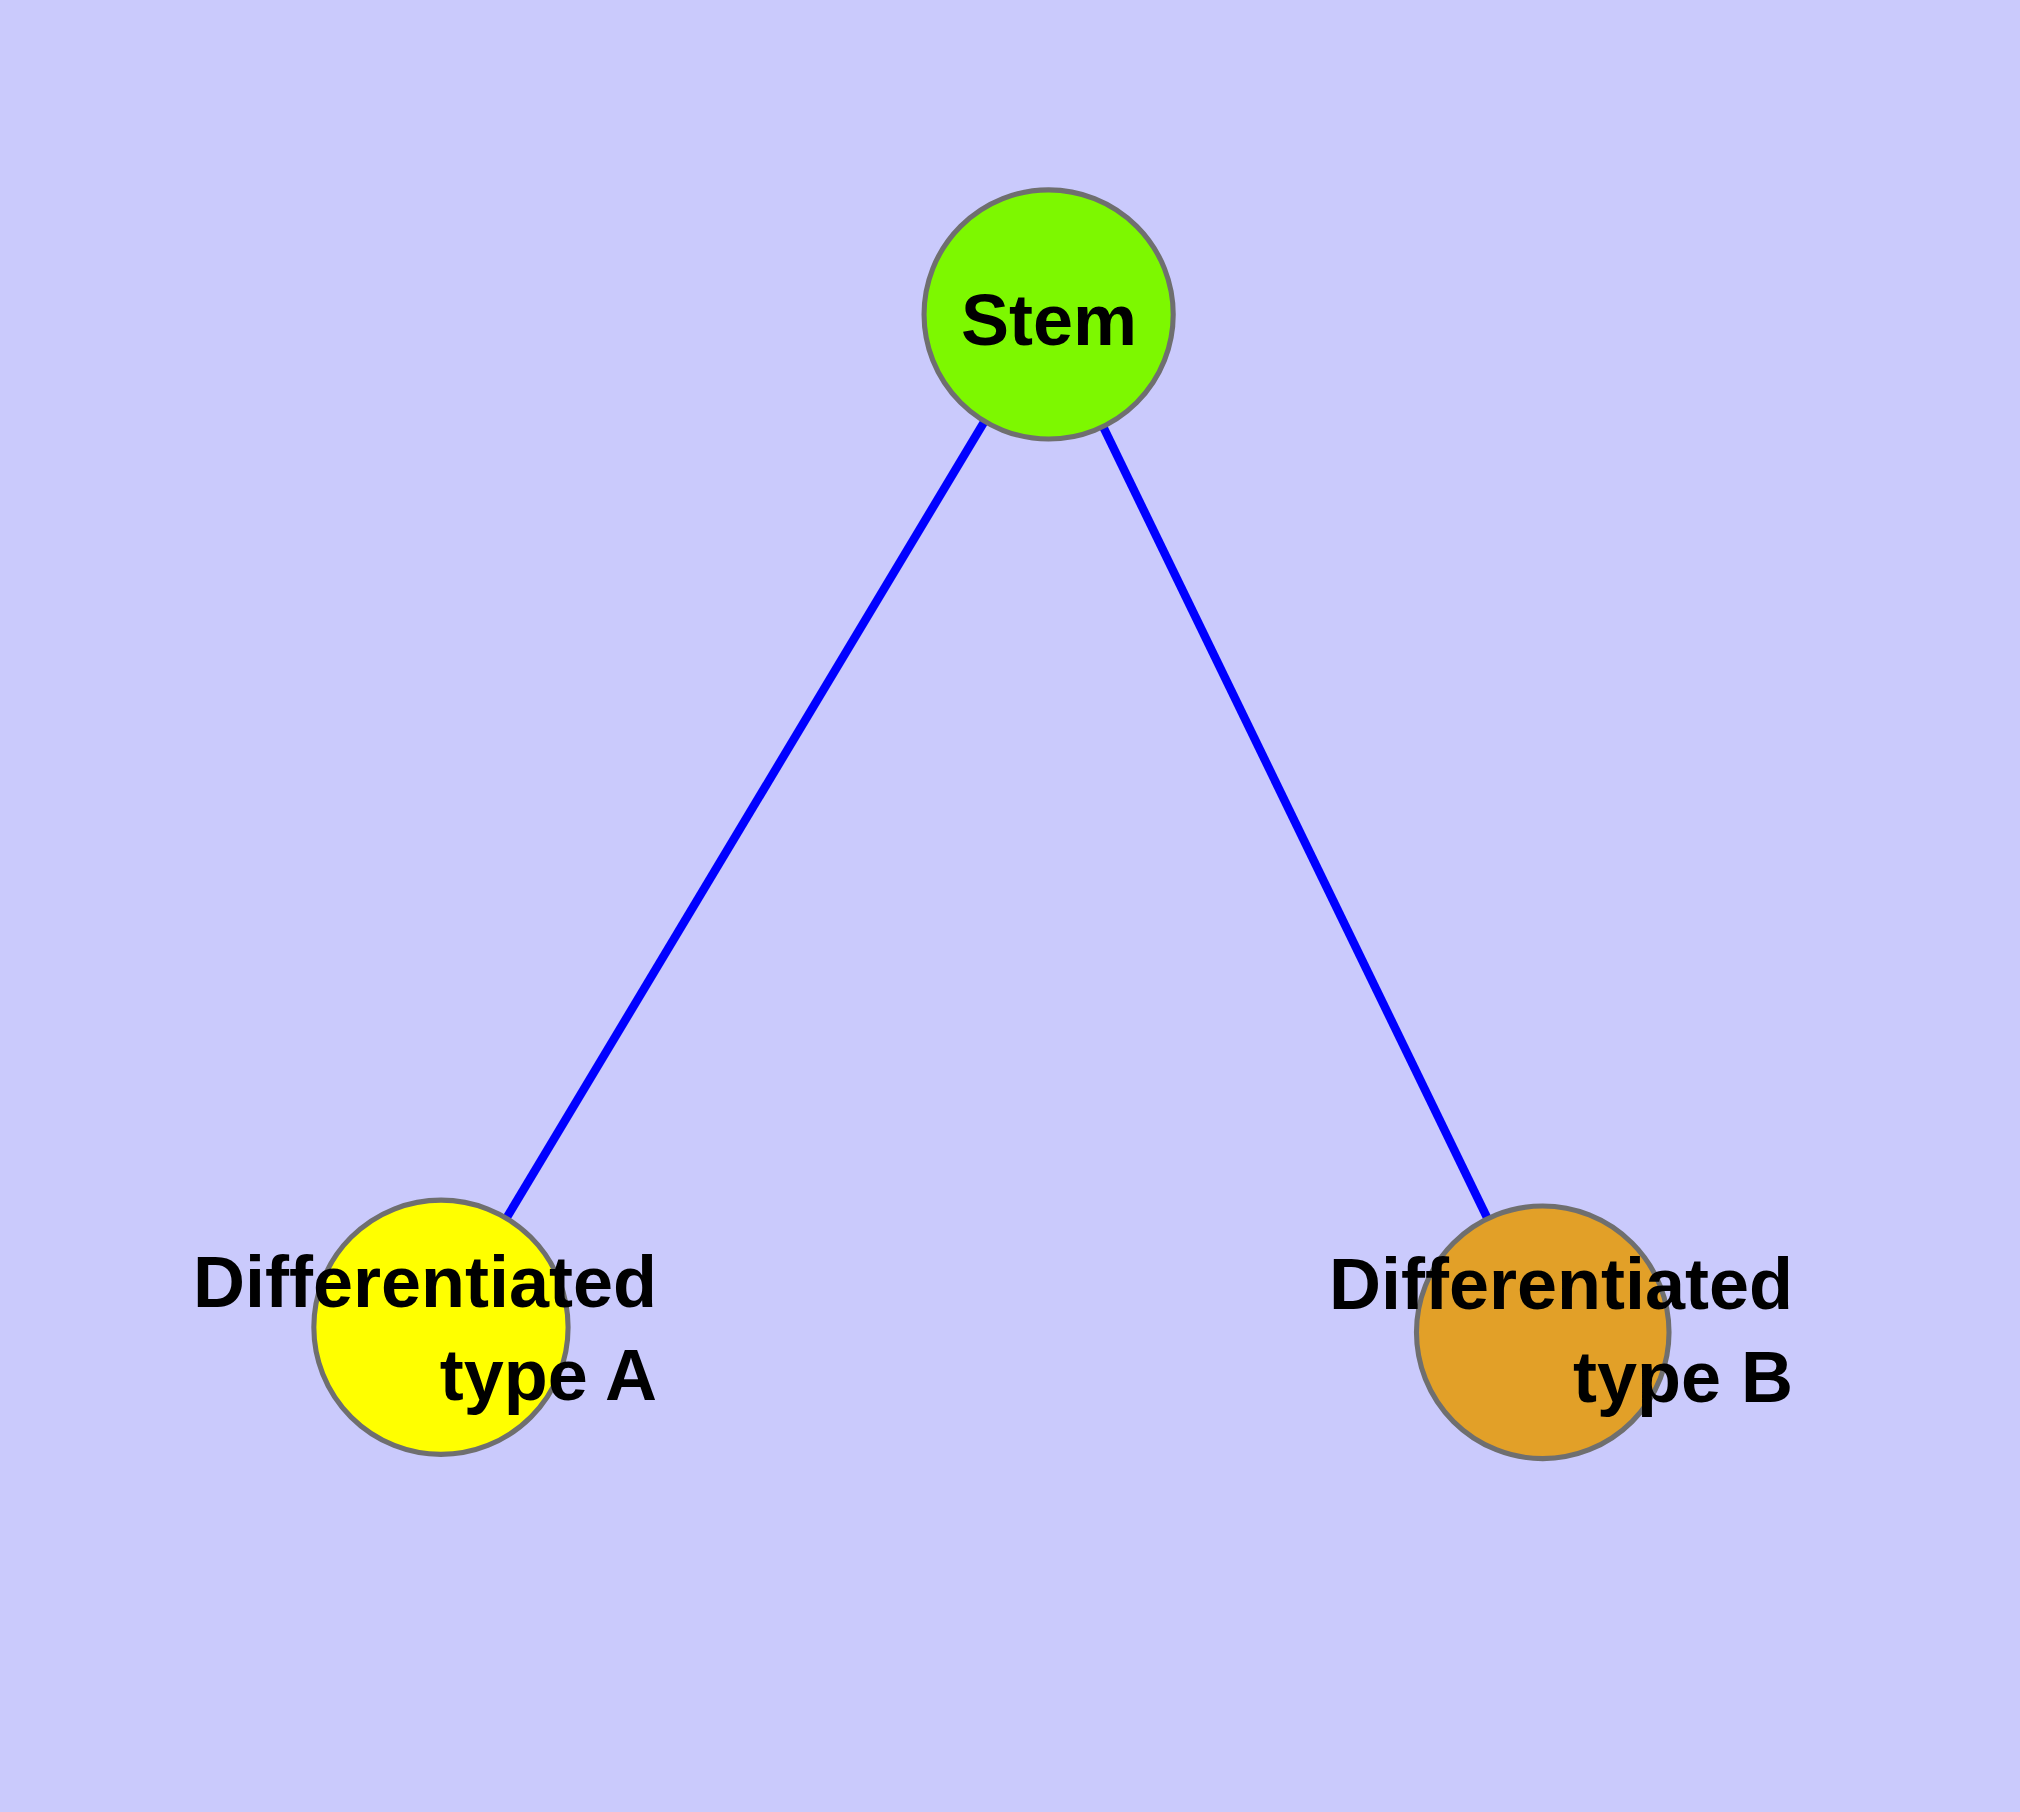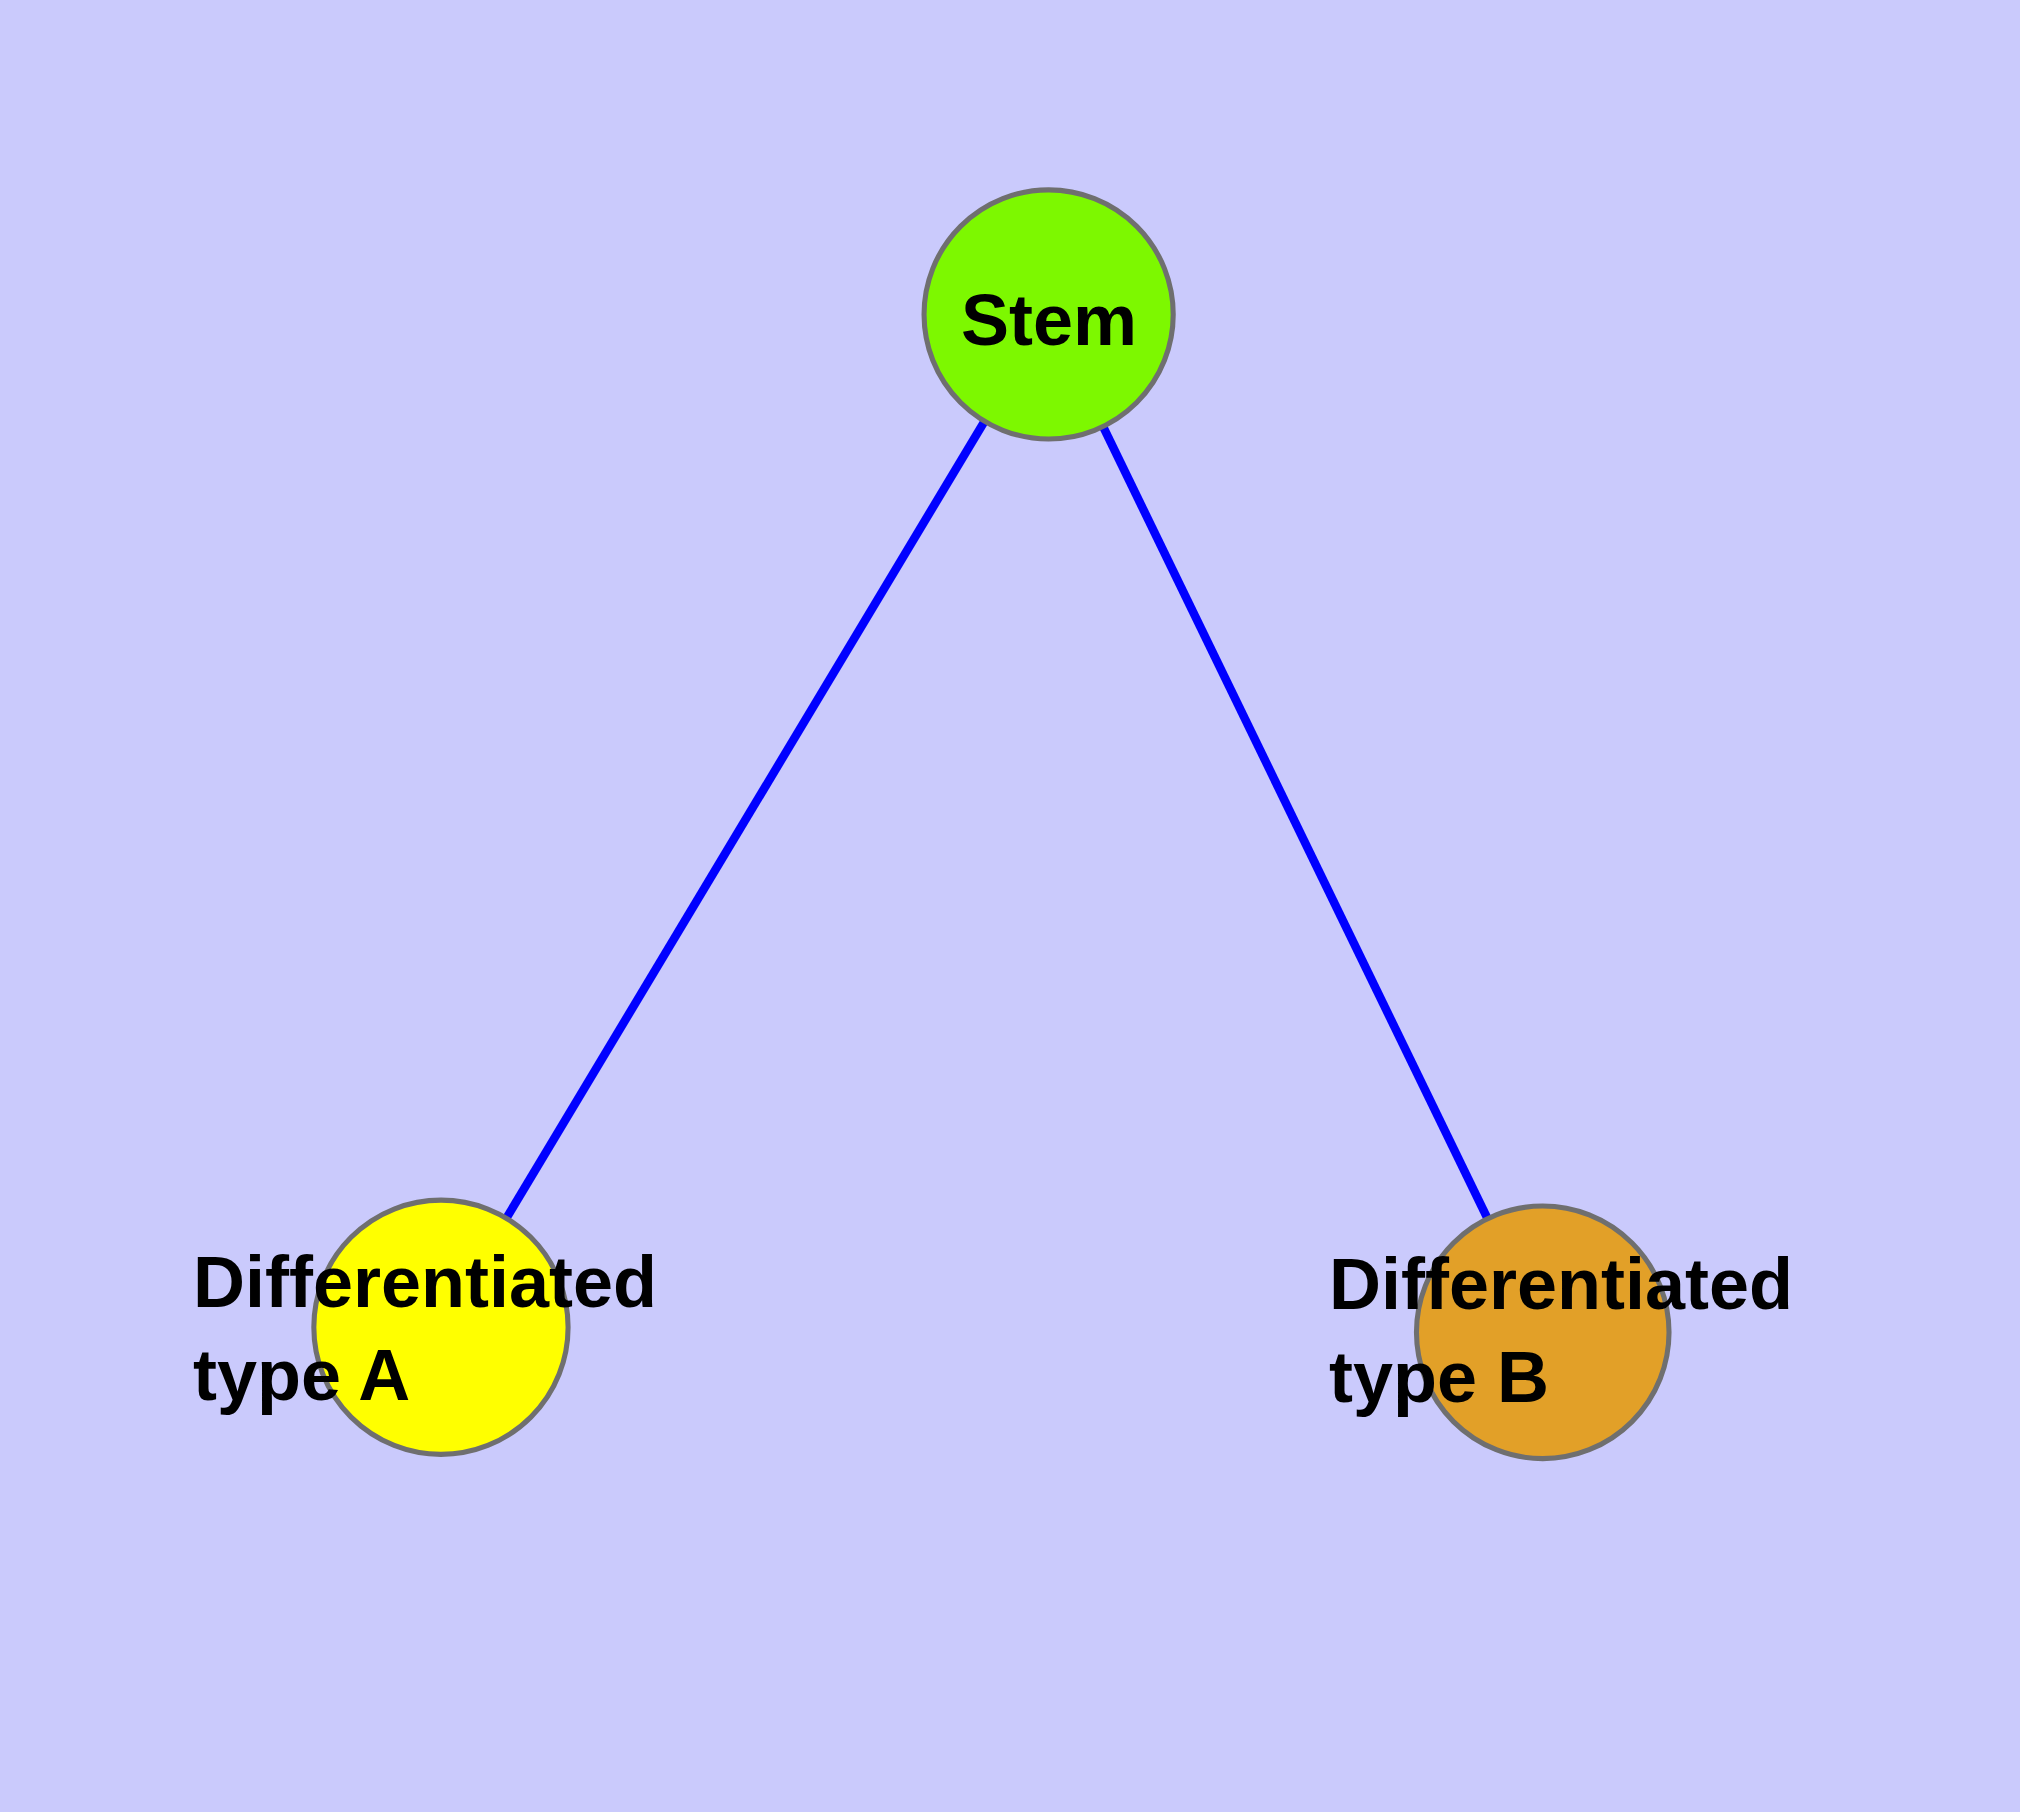--- a/index.html
+++ b/index.html
@@ -26,21 +26,21 @@
   .graph-svg line {
     stroke-width: 10px;
     stroke-linecap: butt;
   }
   .graph-svg circle {
     stroke-width: 6px;
   }
   .node-label {
     position: absolute;
     transform: translate(-50%, -50%);
-    text-align: left;
+    text-align: right;
     font-weight: 700;
     font-size: 72px;
     line-height: 93px;
     color: #000000;
     white-space: pre-line;
     letter-spacing: 0px;
   }
   #label-stem  { left: 1049px; top: 320px; }
   #label-typeA { left: 425px;  top: 1329px; }
   #label-typeB { left: 1561px; top: 1331px; }

